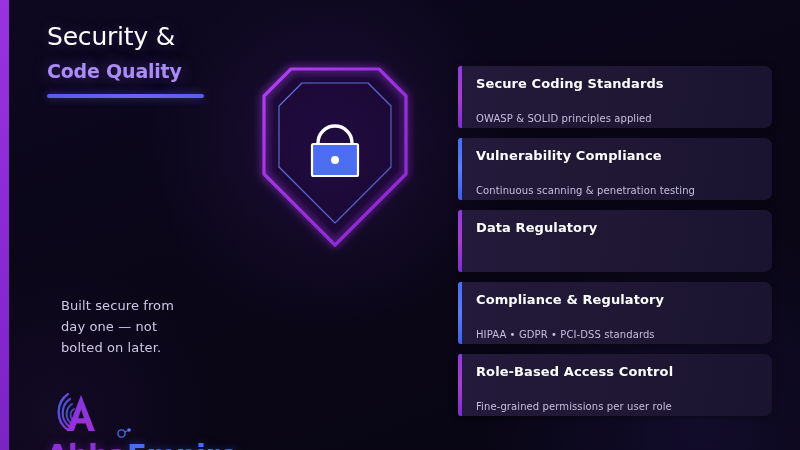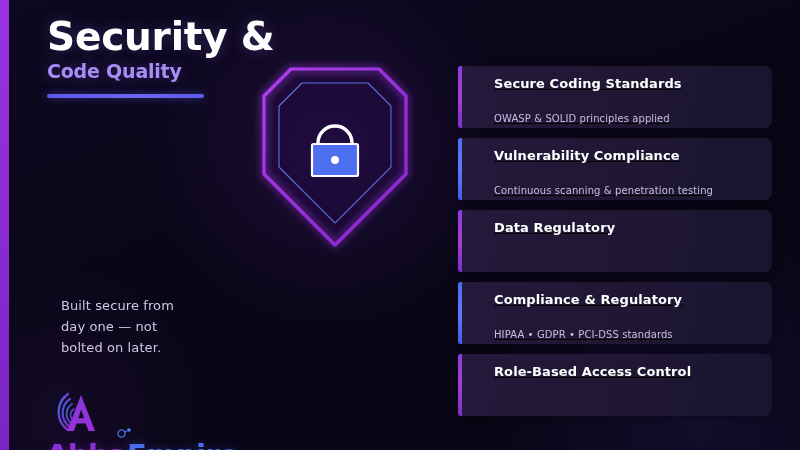--- a/index.html
+++ b/index.html
@@ -25,21 +25,21 @@
   
   #edge-bar {
     position:absolute; left:0; top:0;
     width:9px; height:450px;
     background:linear-gradient(180deg,#9a32e0 0%,#8b2ad4 50%,#7b24c4 100%);
   }
 
   
   #title-block { position:absolute; left:47px; top:20px; }
   .title-line1 {
-    font-size:39px; font-weight:bold; color:#ffffff;
+    font-size:25px; font-weight:normal; color:#ffffff;
     letter-spacing:-0.2px; line-height:33px;
     text-shadow:0 0 14px rgba(150,110,240,0.30);
   }
   .title-line2 {
     font-size:19px; font-weight:bold; color:#a98cf5;
     letter-spacing:-0.2px; line-height:33px; margin-top:2px;
     text-shadow:0 0 16px rgba(140,100,240,0.45);
   }
   #title-underline {
     margin-top:6px; width:157px; height:4px; border-radius:2px;
@@ -74,21 +74,21 @@
     position:relative; height:62px; margin-bottom:10px;
     border-radius:3px 8px 8px 3px; overflow:hidden;
     background:linear-gradient(100deg,#241a3c 0%,#1f1733 55%,#1a1430 100%);
     box-shadow:0 1px 7px rgba(0,0,0,0.35);
   }
   .card-accent {
     position:absolute; left:0; top:0; width:4px; height:100%;
   }
   .accent-purple { background:linear-gradient(180deg,#8e3ce0 0%,#a63fd0 50%,#7b2fd0 100%); }
   .accent-blue   { background:linear-gradient(180deg,#4a6ef2 0%,#5b7cf5 50%,#3f5fe8 100%); }
-  .card-body { padding:10px 14px 0 36px;text-decoration:underline; }
+  .card-body { padding:10px 14px 0 18px; }
   .card-title {
     font-size:13px; font-weight:bold; color:#ffffff;
     letter-spacing:0.1px; line-height:16px;
   }
   .card-sub {
     margin-top:20px; font-size:10px; color:#c6bede;
     letter-spacing:0.1px; line-height:14px;
   }
 </style>
 </head>
@@ -204,18 +204,19 @@
       <div class="card-body">
         <div class="card-title">Compliance &amp; Regulatory</div>
         <div class="card-sub">HIPAA • GDPR • PCI-DSS standards</div>
       </div>
     </div>
 
     <div class="card">
       <div class="card-accent accent-purple"></div>
       <div class="card-body">
         <div class="card-title">Role-Based Access Control</div>
+        <div class="card-sub">Fine-grained permissions per user role</div>
       </div>
     </div>
 
   </div>
 
 </div>
 
 </body></html>

